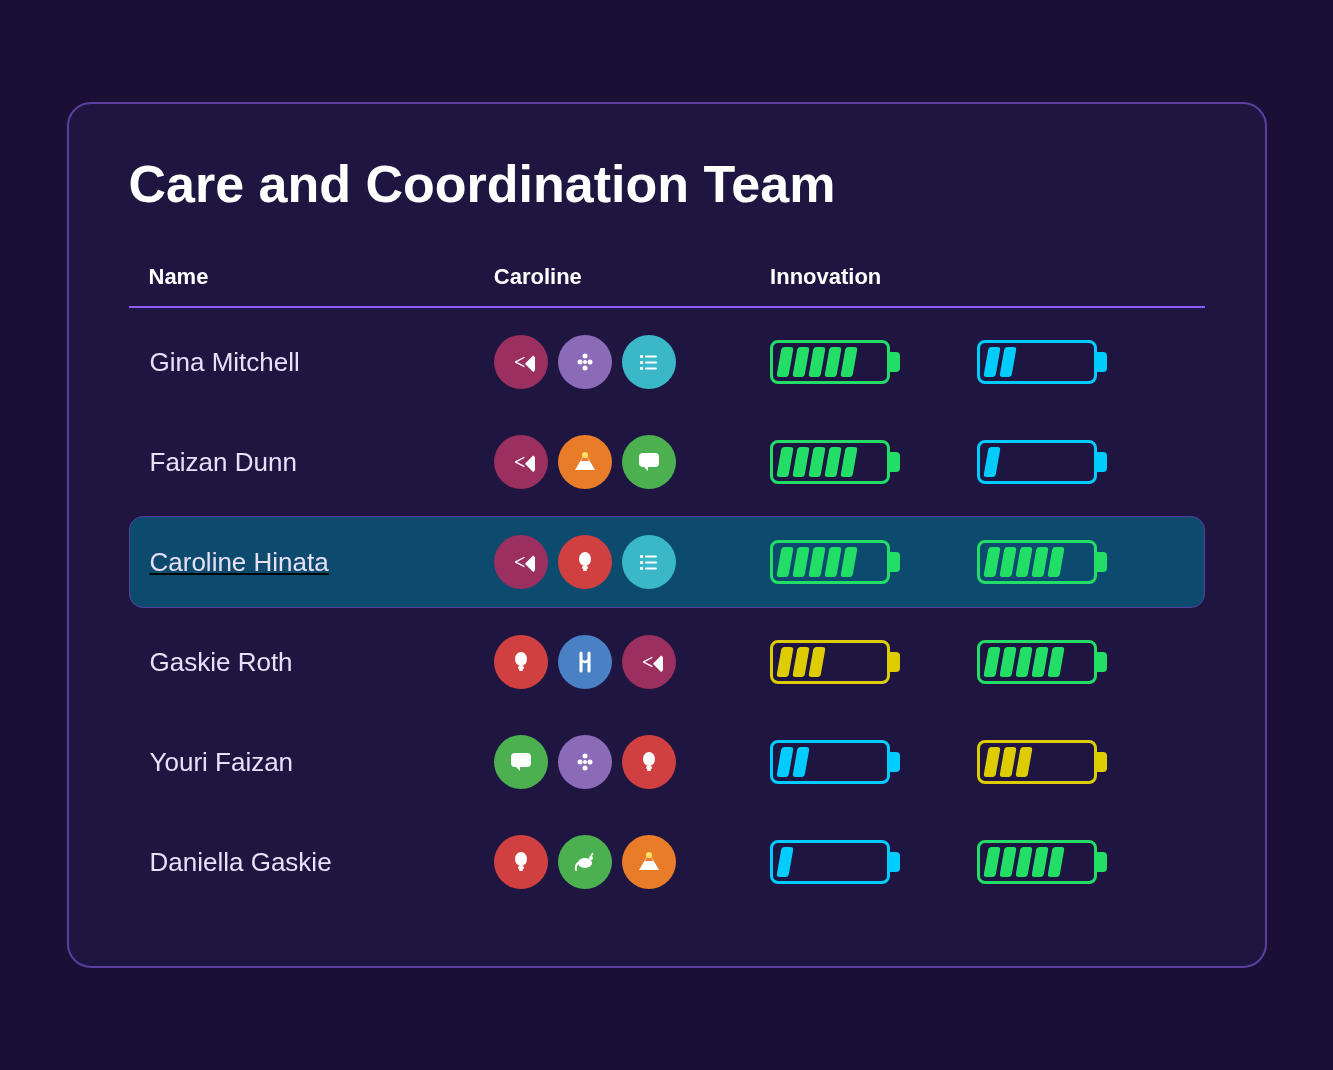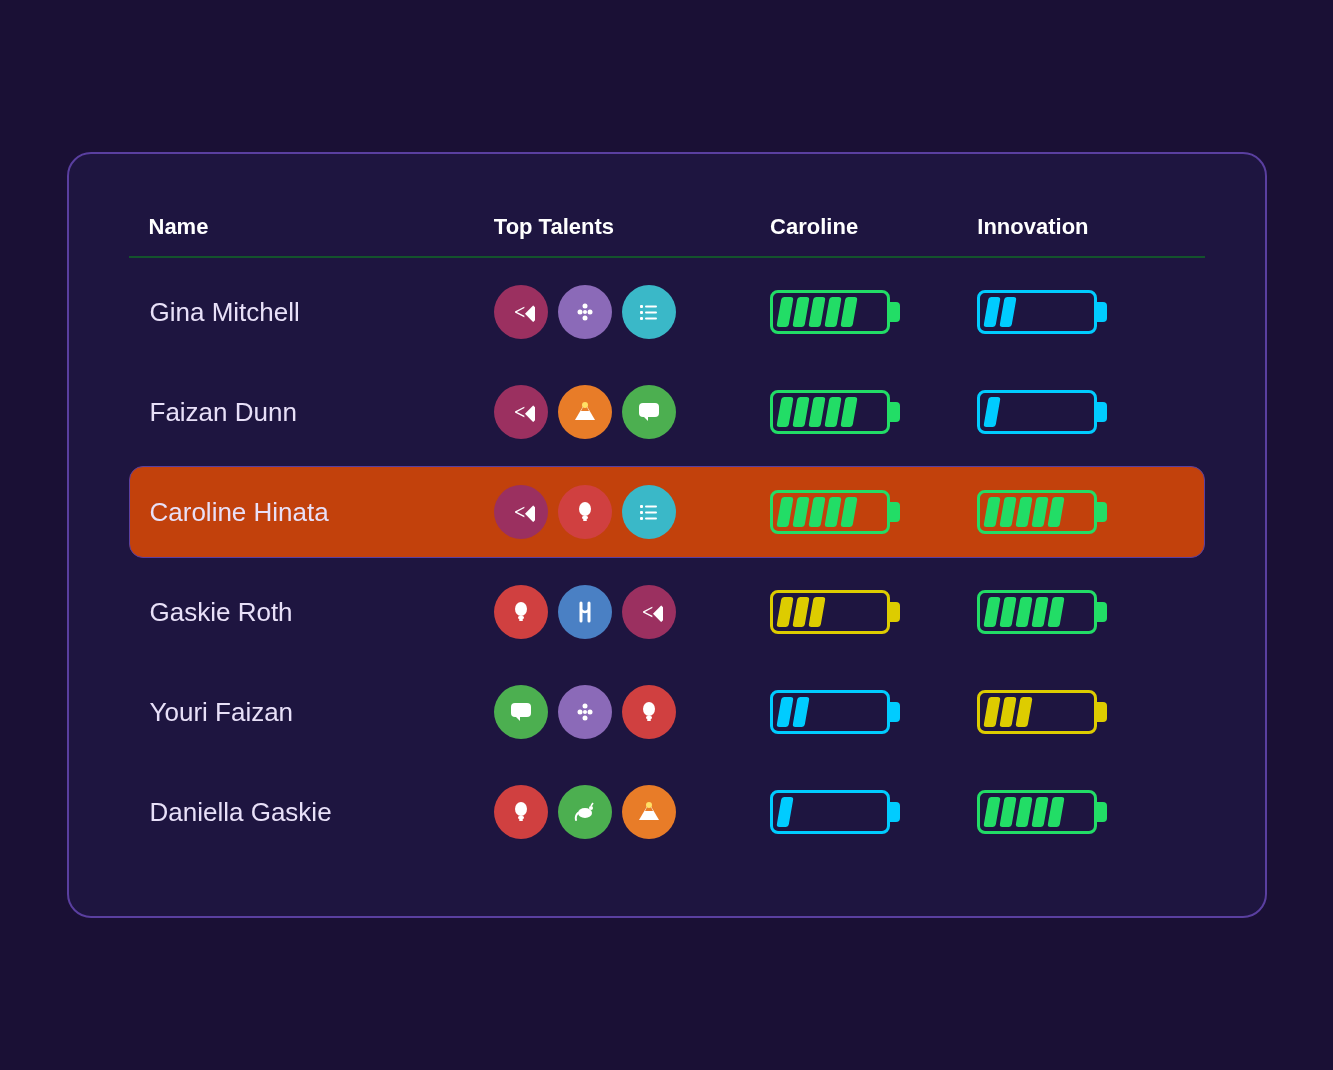--- a/index.html
+++ b/index.html
@@ -22,39 +22,40 @@
     .page-title {
       color: #ffffff;
       font-size: 52px;
       font-weight: 900;
       margin-bottom: 40px;
     }
     .table-header {
       display: grid;
       grid-template-columns: 2.5fr 2fr 1.5fr 1.5fr;
       padding: 10px 20px 16px 20px;
-      border-bottom: 2px solid #14532d;
+      border-bottom: 2px solid #8b5cf6;
     }
     .table-header .col-label {
       color: #ffffff;
       font-size: 22px;
       font-weight: 700;
     }
     .table-row {
       display: grid;
       grid-template-columns: 2.5fr 2fr 1.5fr 1.5fr;
       align-items: center;
       padding: 18px 20px;
       margin: 8px 0;
       border-radius: 14px;
       border: 1px solid transparent;
     }
     .table-row.highlighted {
-      background: #c2410c;
+      background: #0c4a6e;
       border-color: #5a3fa0;
+      text-decoration: underline;
     }
     .row-name {
       color: #e8e0f8;
       font-size: 26px;
       font-weight: 400;
     }
     .talents {
       display: flex;
       gap: 10px;
       align-items: center;
@@ -70,24 +71,24 @@
     }
     .talent-icon svg {
       width: 28px;
       height: 28px;
     }
   </style>
 </head>
 <body>
 
 <div class="card">
+  <div class="page-title">Care and Coordination Team</div>
 
   <div class="table-header">
     <div class="col-label">Name</div>
-    <div class="col-label">Top Talents</div>
     <div class="col-label">Caroline</div>
     <div class="col-label">Innovation</div>
   </div>
 
   <div id="rows-container">
       <div class="table-row">
         <div class="row-name">Gina Mitchell</div>
         <div class="talents">
           <div class="talent-icon" style="background: rgb(155, 48, 96);">
             <svg viewBox="0 0 28 28" fill="none">

